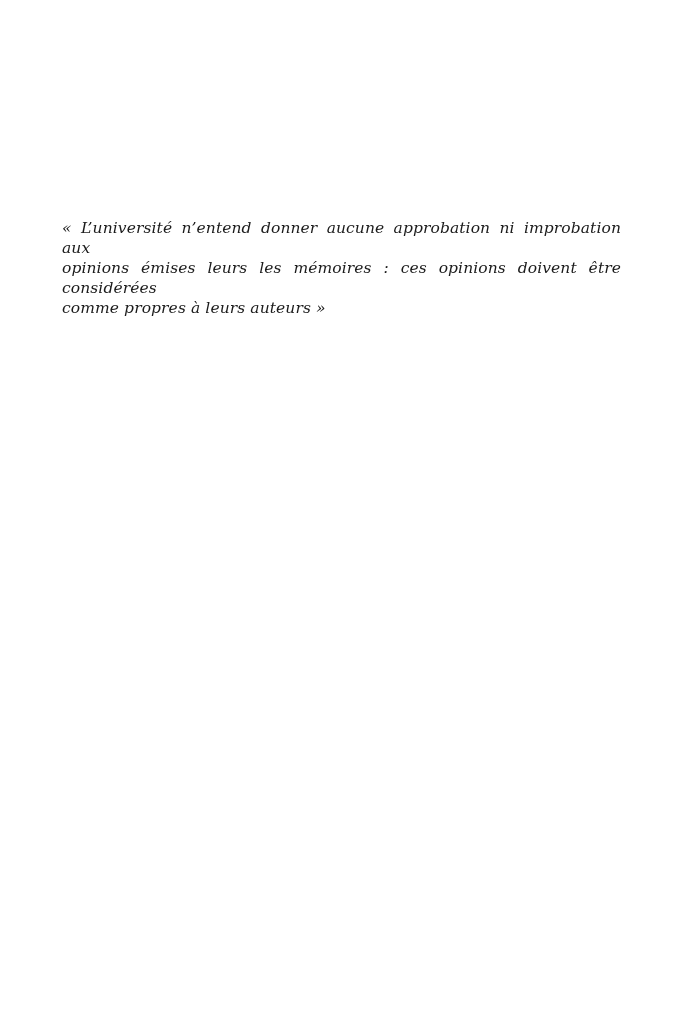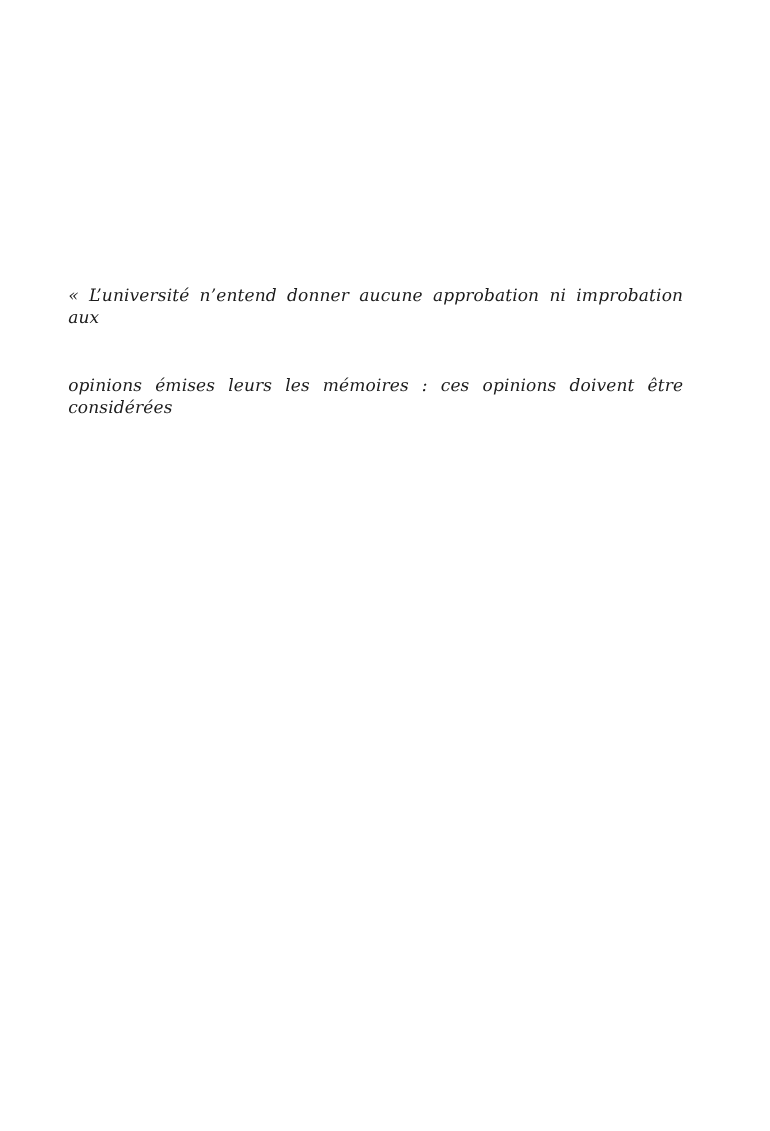--- a/index.html
+++ b/index.html
@@ -27,27 +27,27 @@
     color: #1b1b1b;
     letter-spacing: 0.1px;
   }
   .quote-line {
     white-space: nowrap;
   }
   .quote-line.justified {
     white-space: normal;
     text-align: justify;
     text-align-last: justify;
-    margin-top: 41px;
   }
   .quote-line.last {
     text-align: left;
   }
 </style>
 </head>
 <body>
 
 <div class="page">
   <div class="disclaimer">
     <div class="quote-line justified">« L’université n’entend donner aucune approbation ni improbation aux</div>
     <div class="quote-line justified">opinions émises leurs les mémoires : ces opinions doivent être considérées</div>
+    <div class="quote-line last">comme propres à leurs auteurs »</div>
   </div>
 </div>
 
 </body></html>

